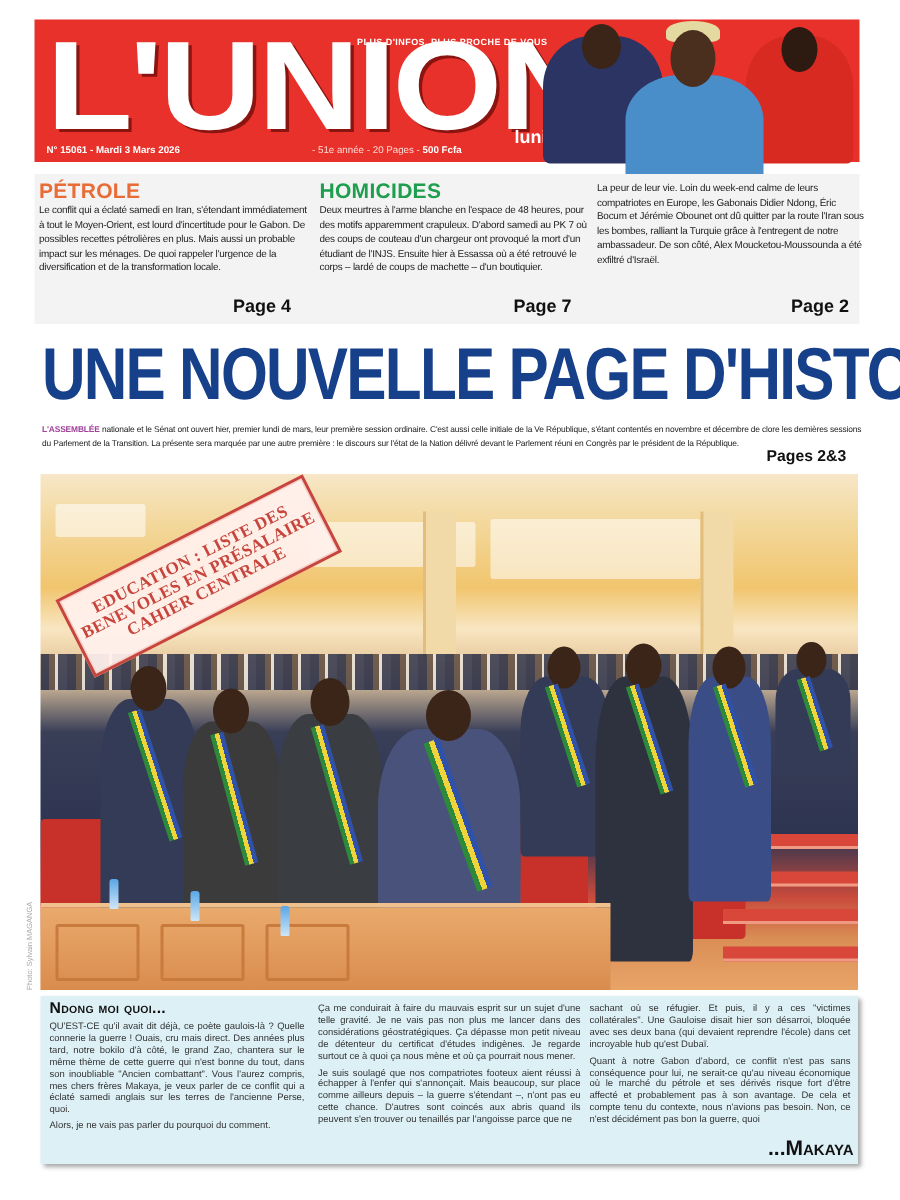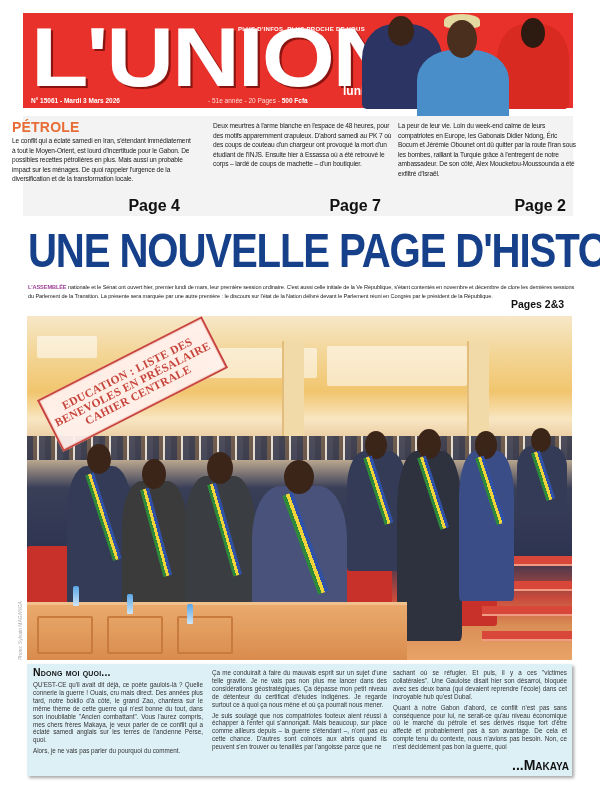--- a/index.html
+++ b/index.html
@@ -25,22 +25,22 @@
   .p3 .head { left: 24px; top: -6px; width: 24px; height: 30px; background: #2d1a10; }
   .p2 { left: 55px; top: 40px; width: 92px; height: 75px; background: #4a8ec9; }
   .p2 .head { left: 30px; top: -30px; width: 30px; height: 38px; background: #4a2e1e; }
   .p2 .hair { position: absolute; left: 27px; top: -36px; width: 36px; height: 14px; border-radius: 50% 50% 20% 20%; background: #e4d9a0; }
 
   
   .teaser-band { position: absolute; left: 23px; top: 116px; width: 550px; height: 100px; background: #f3f3f3; }
   .teaser { position: absolute; top: 120px; width: 180px; }
   .teaser h2 { font-size: 14px; font-weight: 900; letter-spacing: 0.2px; line-height: 15px; }
   .teaser p { font-size: 6.6px; line-height: 9.6px; color: #222; margin-top: 1px; letter-spacing: -0.15px; font-family: "Liberation Sans Narrow", "Liberation Sans", sans-serif; }
-  .teaser .page { position: absolute; right: 12px; top: 77px; font-size: 16px; font-weight: 900; color: #111; }
-  .t1 { left: 12px; } .t1 h2 { color: #e86c35; }
+  .teaser .page { position: absolute; right: 12px; top: 77px; font-size: 12px; font-weight: 900; color: #111; }
+  .t1 { left: 26px; } .t1 h2 { color: #e86c35; }
   .t2 { left: 213px; } .t2 h2 { color: #1f9e4f; }
   .t3 { left: 398px; } .t3 h2 { color: #59c4c6; }
 
   
   .headline { position: absolute; left: 28px; top: 223px; width: 552px; font-family: "Liberation Sans", sans-serif; font-weight: bold; font-size: 49px; color: #17408b; line-height: 54px; letter-spacing: -1.4px; white-space: nowrap; transform: scaleX(0.82); transform-origin: left top; }
   .lede { position: absolute; left: 28px; top: 283px; width: 548px; font-size: 5.6px; line-height: 9px; color: #222; letter-spacing: -0.1px; }
   .lede .drop { color: #a0419b; font-weight: bold; }
   .pages23 { position: absolute; left: 511px; top: 298px; font-size: 10.5px; font-weight: 900; color: #111; }
 
   
@@ -100,20 +100,21 @@
 </div>
 
 <div class="teaser-band"></div>
 
 <div class="teaser t1">
   <h2>PÉTROLE</h2>
   <p>Le conflit qui a éclaté samedi en Iran, s'étendant immédiatement à tout le Moyen-Orient, est lourd d'incertitude pour le Gabon. De possibles recettes pétrolières en plus. Mais aussi un probable impact sur les ménages. De quoi rappeler l'urgence de la diversification et de la transformation locale.</p>
   <div class="page">Page 4</div>
 </div>
 <div class="teaser t2">
+  <h2>HOMICIDES</h2>
   <p>Deux meurtres à l'arme blanche en l'espace de 48 heures, pour des motifs apparemment crapuleux. D'abord samedi au PK 7 où des coups de couteau d'un chargeur ont provoqué la mort d'un étudiant de l'INJS. Ensuite hier à Essassa où a été retrouvé le corps – lardé de coups de machette – d'un boutiquier.</p>
   <div class="page">Page 7</div>
 </div>
 <div class="teaser t3">
   <p>La peur de leur vie. Loin du week-end calme de leurs compatriotes en Europe, les Gabonais Didier Ndong, Éric Bocum et Jérémie Obounet ont dû quitter par la route l'Iran sous les bombes, ralliant la Turquie grâce à l'entregent de notre ambassadeur. De son côté, Alex Moucketou-Moussounda a été exfiltré d'Israël.</p>
   <div class="page">Page 2</div>
 </div>
 
 <h1 class="headline">UNE NOUVELLE PAGE D'HISTOIRE</h1>
 <div class="lede"><span class="drop">L'ASSEMBLÉE</span><span> nationale et le Sénat ont ouvert hier, premier lundi de mars, leur première session ordinaire. C'est aussi celle initiale de la Ve République, s'étant contentés en novembre et décembre de clore les dernières sessions du Parlement de la Transition. La présente sera marquée par une autre première : le discours sur l'état de la Nation délivré devant le Parlement réuni en Congrès par le président de la République.</span></div>

